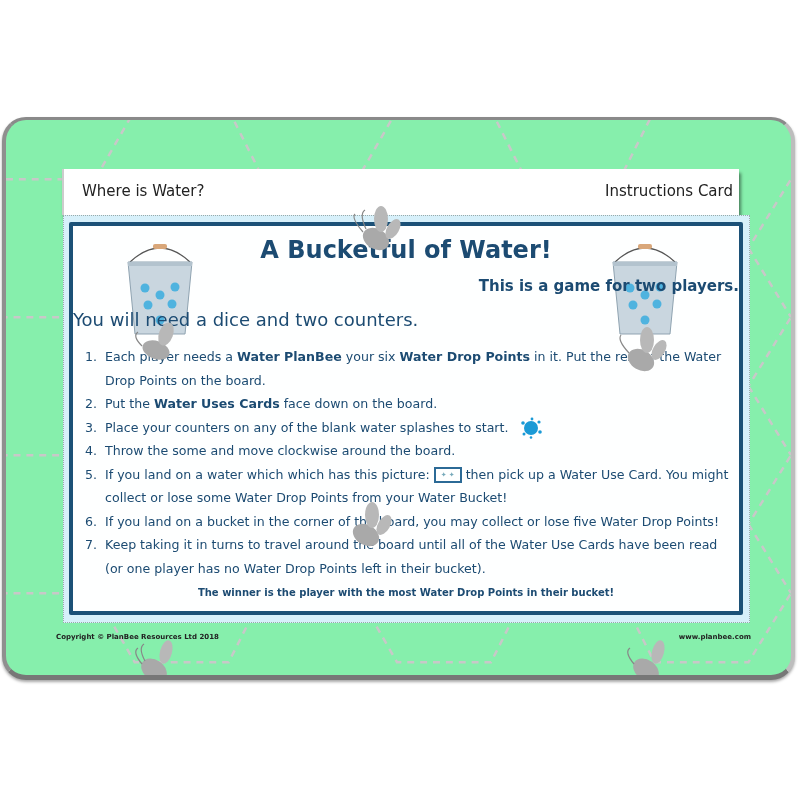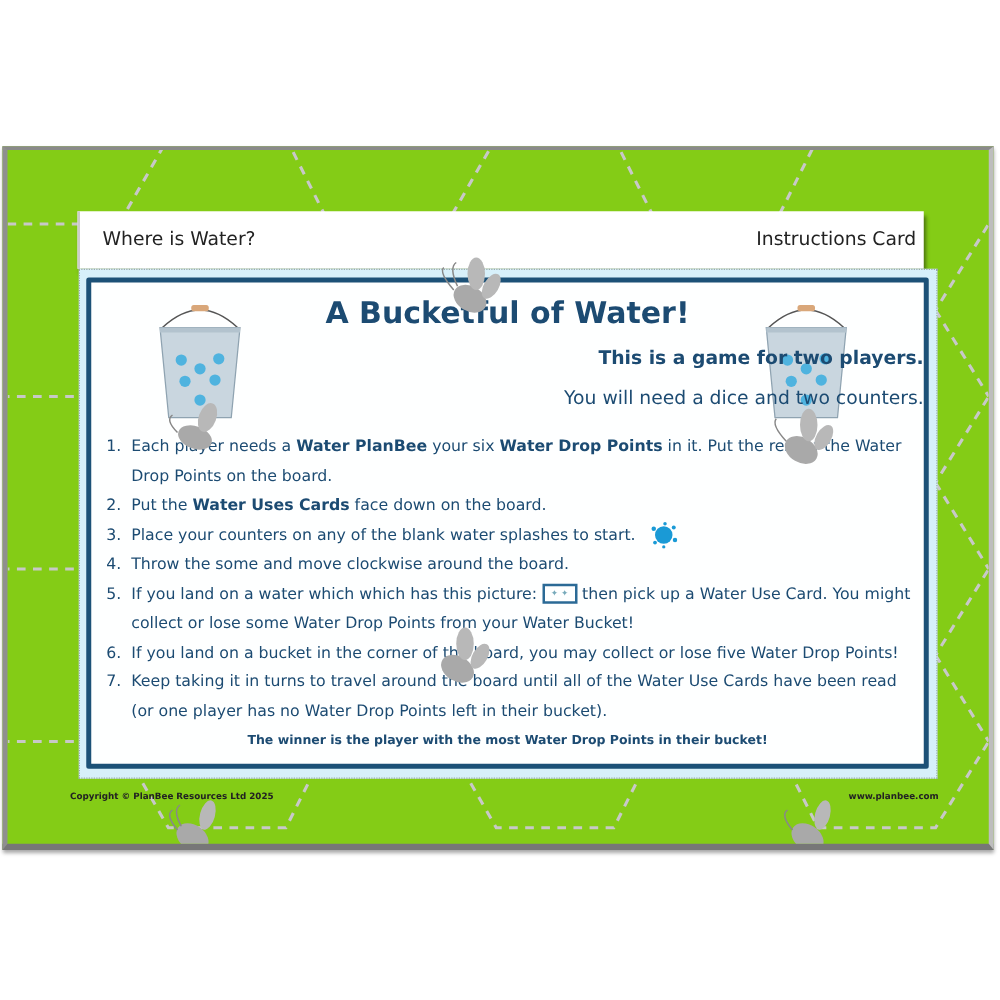--- a/index.html
+++ b/index.html
@@ -1,30 +1,30 @@
 <!DOCTYPE html>
 <html><head>
 <meta charset="utf-8">
 <style>
   html, body { margin:0; padding:0; }
   body { width:800px; height:800px; background:#ffffff; position:relative; overflow:hidden; font-family:"DejaVu Sans", sans-serif; }
-  .sheet { position:absolute; left:2px; top:117px; width:793px; height:563px; background:#84cc16;
+  .sheet { position:absolute; left:2px; top:117px; width:793px; height:563px; background:#86efac;
     border-top:3px solid #8a8a8a; border-left:4px solid #8f8f8f; border-right:4px solid #bdbdbd; border-bottom:5px solid #777;
-    box-sizing:border-box; box-shadow:0 2px 3px rgba(0,0,0,0.35); overflow:hidden; }
+    box-sizing:border-box; box-shadow:0 2px 3px rgba(0,0,0,0.35); overflow:hidden;border-radius:24px; }
   .hexbg { position:absolute; left:0; top:0; width:100%; height:100%; }
   .header-bar { position:absolute; left:56px; top:49px; width:675px; height:46px; background:#fff;
     border-left:2px solid #ccc; box-shadow:2px 4px 3px rgba(0,0,0,0.45); }
   .header-left { position:absolute; left:18px; top:13px; font-size:15px; color:#222; }
   .header-right { position:absolute; right:6px; top:13px; font-size:15px; color:#222; }
   .card-outer { position:absolute; left:57px; top:95px; width:687px; height:408px; border:1px dotted #9aa; background:#d7f0fa; box-sizing:border-box; }
   .card { position:absolute; left:5px; top:6px; width:674px; height:393px; background:rgba(255,255,255,0.96);
     border:4px solid #1c5177; border-radius:2px; box-sizing:border-box; }
   .title { position:absolute; left:0; width:100%; top:10px; text-align:center; font-size:24px; font-weight:bold; color:#1c4b72; }
   .subtitle { position:absolute; left:0; width:100%; top:51px; text-align:right; font-size:15px; font-weight:bold; color:#1c4b72; }
-  .needs { position:absolute; left:0; width:100%; top:83px; text-align:right; font-size:15px; color:#1c4b72; }
+  .needs { position:absolute; left:0; width:100%; top:83px; text-align:left; font-size:18px; color:#1c4b72; }
   .list { position:absolute; left:12px; top:119px; width:645px; font-size:12.6px; color:#1c4b72; line-height:23.5px; }
   .li { display:flex; }
   .li .num { width:20px; flex:none; }
   .li b { color:#1c4b72; }
   .winner { position:absolute; left:0; width:100%; top:361px; text-align:center; font-size:10px; font-weight:bold; color:#1c4b72; }
   .bucket { position:absolute; width:70px; height:100px; }
   .splash { display:inline-block; width:22px; height:22px; vertical-align:middle; margin-left:8px; }
   .pic { display:inline-block; width:28px; height:16px; border:2px solid #2b6a96; vertical-align:middle; box-sizing:border-box; font-size:7px; color:#7ab; text-align:center; line-height:12px; margin:0 4px;}
   .footer-left { position:absolute; left:50px; top:513px; font-size:7px; font-weight:bold; color:#222; }
   .footer-right { position:absolute; right:40px; top:513px; font-size:7px; font-weight:bold; color:#222; }
@@ -179,15 +179,15 @@
     <ellipse cx="30" cy="32" rx="14" ry="10" fill="#a9a9a9" transform="rotate(35 30 32)"></ellipse>
     <ellipse cx="42" cy="14" rx="6" ry="12" fill="#b8b8b8" transform="rotate(15 42 14)"></ellipse>
     <path d="M18,26 Q8,14 14,10 M21,23 Q14,10 20,6" stroke="#888" stroke-width="1.2" fill="none"></path>
   </svg>
   <svg class="bee" style="left:610px;top:518px;" width="60" height="50" viewBox="0 0 60 50">
     <ellipse cx="30" cy="32" rx="14" ry="10" fill="#a9a9a9" transform="rotate(35 30 32)"></ellipse>
     <ellipse cx="42" cy="14" rx="6" ry="12" fill="#b8b8b8" transform="rotate(15 42 14)"></ellipse>
     <path d="M18,26 Q8,14 14,10" stroke="#888" stroke-width="1.2" fill="none"></path>
   </svg>
 
-  <span class="footer-left">Copyright © PlanBee Resources Ltd 2025</span>
+  <span class="footer-left">Copyright © PlanBee Resources Ltd 2018</span>
   <span class="footer-right">www.planbee.com</span>
 </div>
 
 </body></html>

